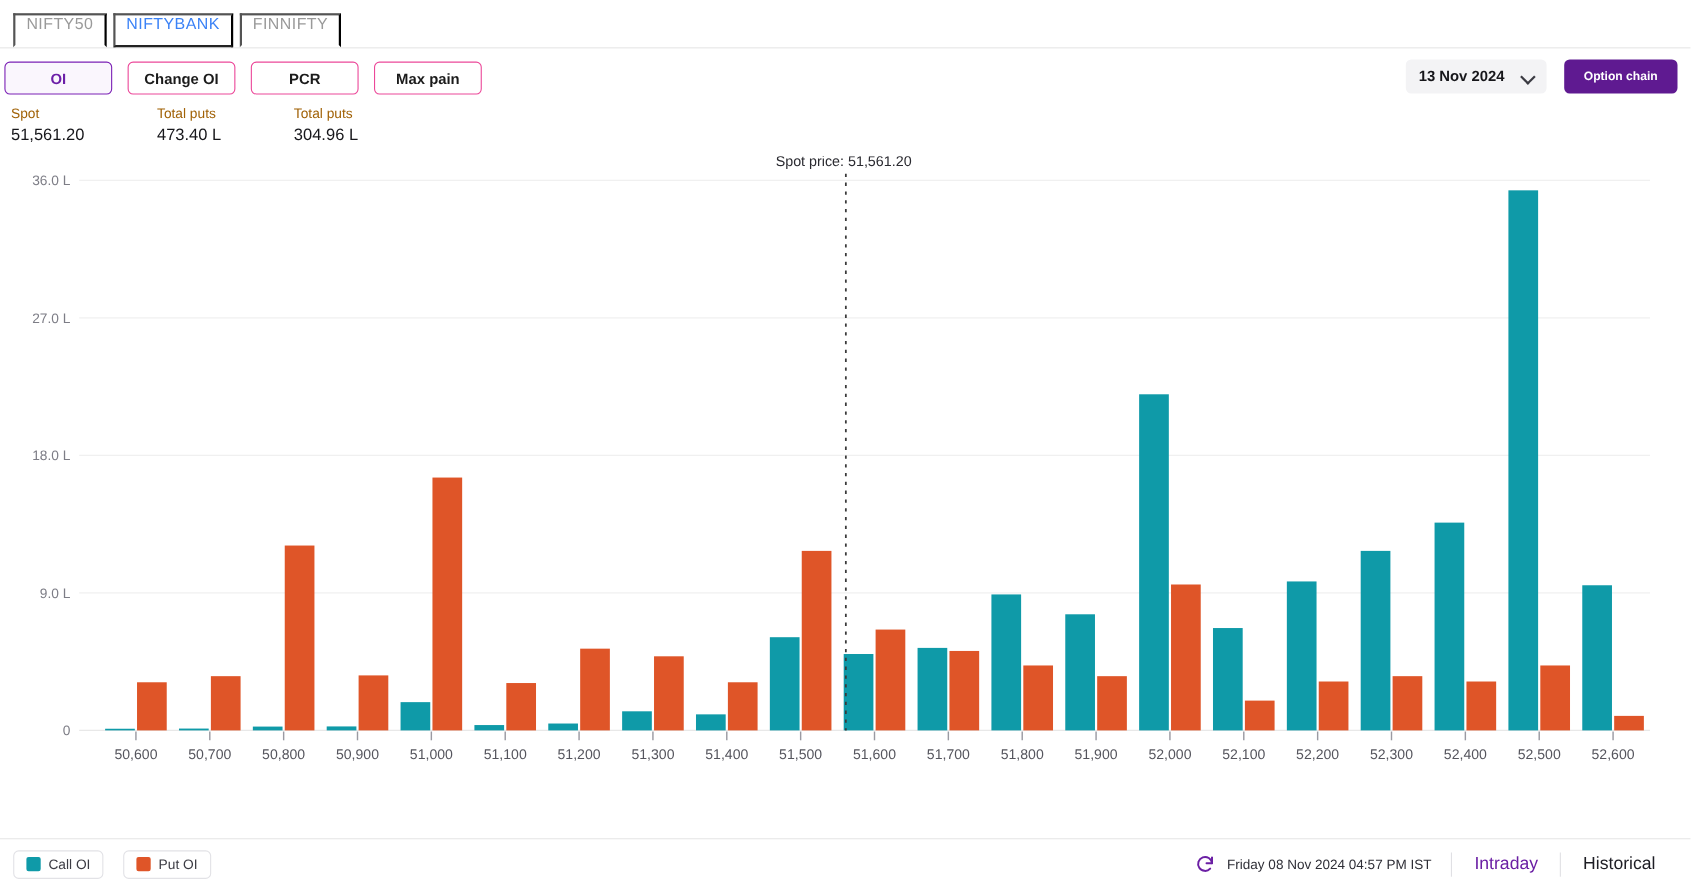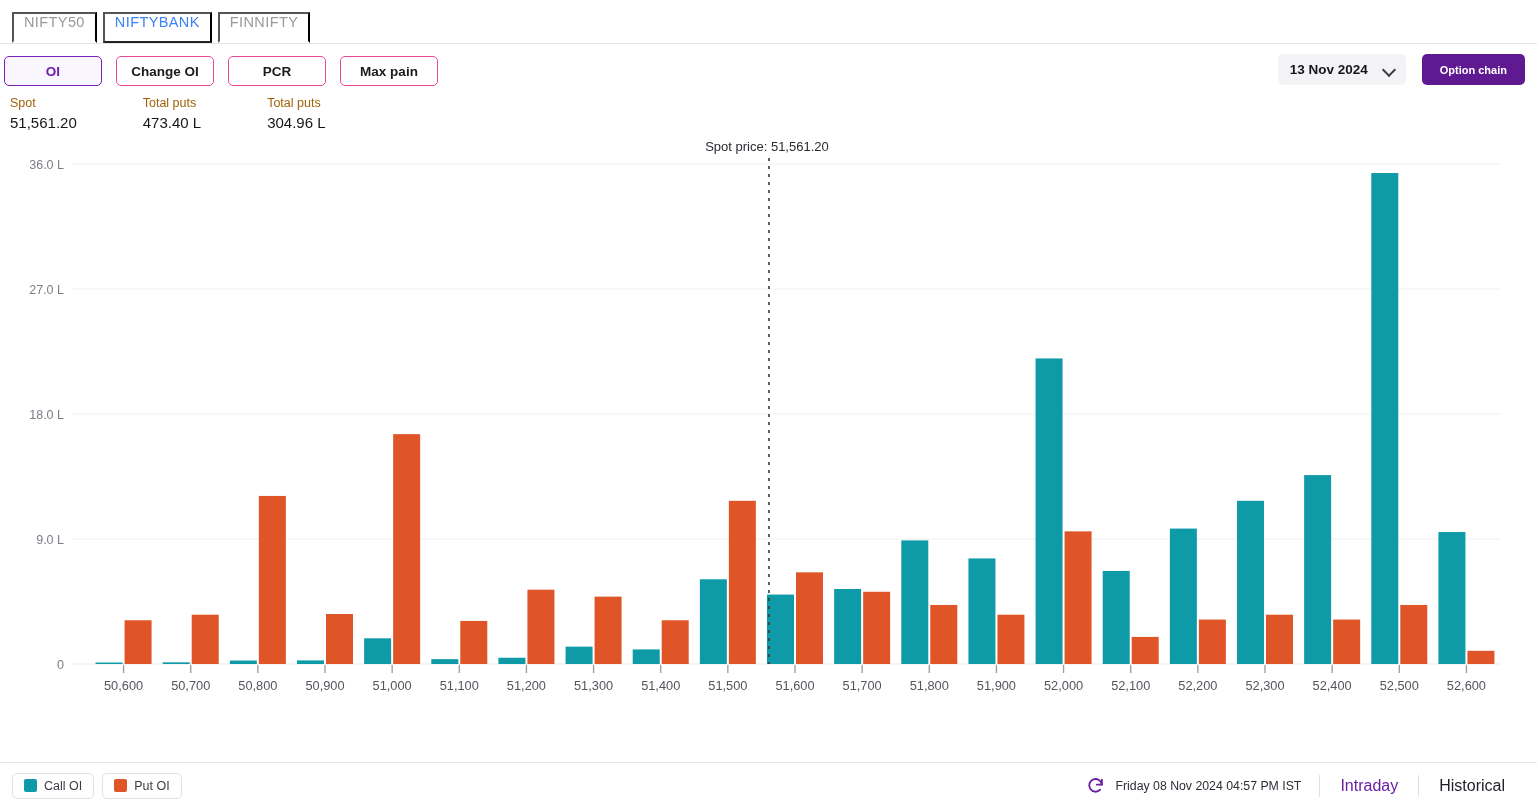--- a/index.html
+++ b/index.html
@@ -145,21 +145,21 @@
   }
   .legend-chip {
     display: flex;
     align-items: center;
     gap: 7px;
     height: 26px;
     padding: 0 11px;
     border: 1px solid #e2e2e6;
     border-radius: 5px;
     background: #fff;
-    margin-right: 8px;
+    margin-right: 18px;
     cursor: pointer;
   }
   .legend-swatch { width: 13px; height: 13px; border-radius: 2px; }
   .legend-text { font-size: 12.5px; color: #3c3c44; }
 
   .footer-right {
     position: absolute;
     right: 12px;
     display: flex;
     align-items: center;

